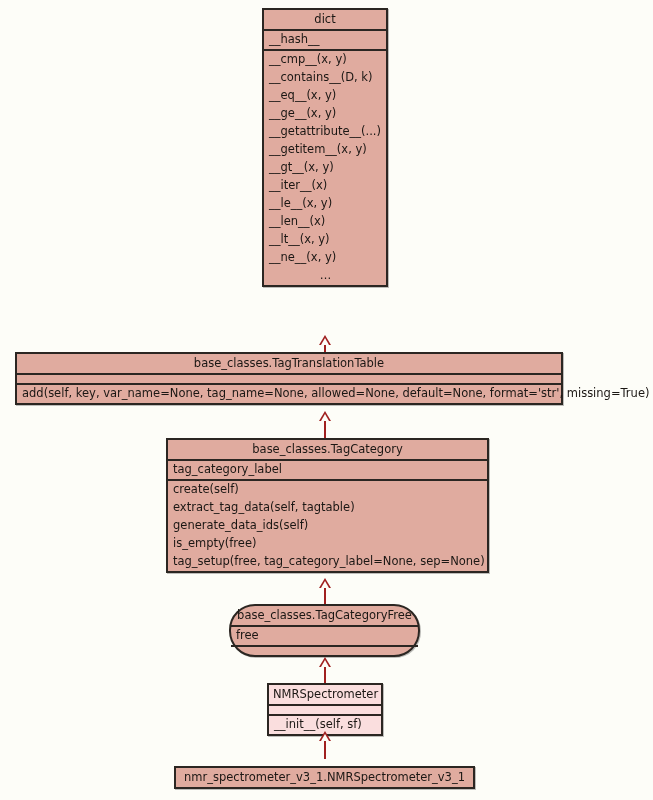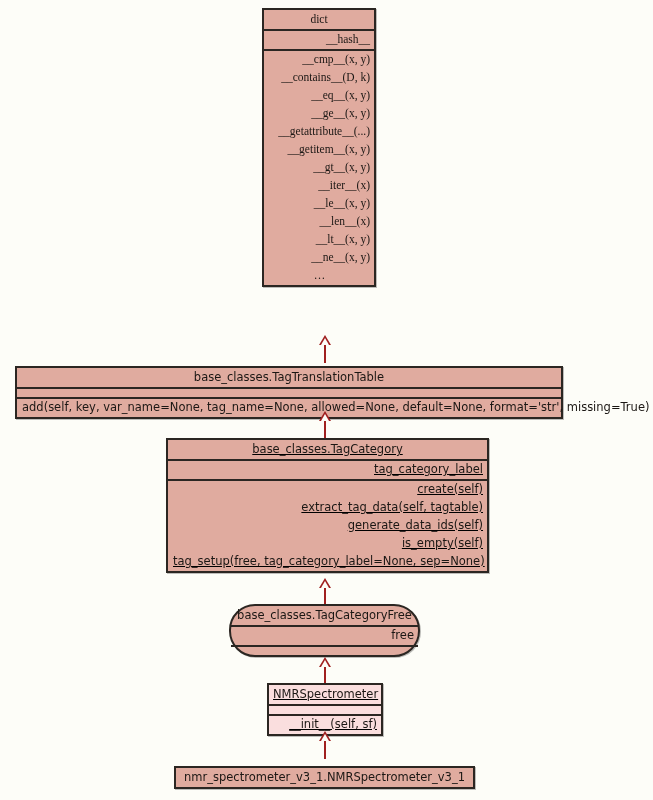--- a/index.html
+++ b/index.html
@@ -47,21 +47,21 @@
     padding: 2px 4px 3px 4px;
     line-height: 14px;
     white-space: nowrap;
   }
   .attr-row, .op-row {
     font-size: 11.5px;
     color: #1b1714;
     padding: 1px 4px 2px 5px;
     line-height: 15px;
     white-space: nowrap;
-    text-align: right;
+    text-align: left;
   }
   .op-row.center {
     text-align: center;
   }
   .empty-row {
     height: 8px;
   }
 
   
   .gen-line {
@@ -84,21 +84,21 @@
     border-left: 4px solid transparent;
     border-right: 4px solid transparent;
     border-bottom: 7px solid #fdfdf8;
   }
 </style>
 </head>
 <body>
 
 <div id="canvas">
 
-  <div class="uml-box" style="left:262px; top:8px; width:114px;font-family:Liberation Serif, serif;">
+  <div class="uml-box" style="left:262px; top:8px; width:126px;">
     <div class="compartment">
       <div class="class-name">dict</div>
     </div>
     <div class="compartment">
       <div class="attr-row">__hash__</div>
     </div>
     <div class="compartment">
       <div class="op-row">__cmp__(x, y)</div>
       <div class="op-row">__contains__(D, k)</div>
       <div class="op-row">__eq__(x, y)</div>
@@ -112,48 +112,48 @@
       <div class="op-row">__lt__(x, y)</div>
       <div class="op-row">__ne__(x, y)</div>
       <div class="op-row center">…</div>
     </div>
   </div>
 
   <div class="gen-line" style="left:324px; top:345px; height:18px;"></div>
   <div class="gen-arrow" style="left:319px; top:335px;"></div>
   <div class="gen-arrow-inner" style="left:321px; top:338px;"></div>
 
-  <div class="uml-box" style="left:15px; top:366px; width:548px;">
+  <div class="uml-box" style="left:15px; top:352px; width:548px;">
     <div class="compartment">
       <div class="class-name">base_classes.TagTranslationTable</div>
     </div>
     <div class="compartment">
       <div class="empty-row"></div>
     </div>
     <div class="compartment">
       <div class="op-row">add(self, key, var_name=None, tag_name=None, allowed=None, default=None, format='str', missing=True)</div>
     </div>
   </div>
 
   <div class="gen-line" style="left:324px; top:421px; height:18px;"></div>
   <div class="gen-arrow" style="left:319px; top:411px;"></div>
   <div class="gen-arrow-inner" style="left:321px; top:414px;"></div>
 
-  <div class="uml-box" style="left:166px; top:438px; width:323px;text-decoration:underline;">
+  <div class="uml-box" style="left:166px; top:438px; width:323px;">
     <div class="compartment">
       <div class="class-name">base_classes.TagCategory</div>
     </div>
     <div class="compartment">
       <div class="attr-row">tag_category_label</div>
     </div>
     <div class="compartment">
       <div class="op-row">create(self)</div>
       <div class="op-row">extract_tag_data(self, tagtable)</div>
       <div class="op-row">generate_data_ids(self)</div>
-      <div class="op-row">is_empty(self)</div>
+      <div class="op-row">is_empty(free)</div>
       <div class="op-row">tag_setup(free, tag_category_label=None, sep=None)</div>
     </div>
   </div>
 
   <div class="gen-line" style="left:324px; top:588px; height:16px;"></div>
   <div class="gen-arrow" style="left:319px; top:578px;"></div>
   <div class="gen-arrow-inner" style="left:321px; top:581px;"></div>
 
   <div class="uml-box" style="left:229px; top:604px; width:191px;border-radius:26px;">
     <div class="compartment">
@@ -164,21 +164,21 @@
     </div>
     <div class="compartment">
       <div class="empty-row"></div>
     </div>
   </div>
 
   <div class="gen-line" style="left:324px; top:667px; height:16px;"></div>
   <div class="gen-arrow" style="left:319px; top:657px;"></div>
   <div class="gen-arrow-inner" style="left:321px; top:660px;"></div>
 
-  <div class="uml-box light" style="left:267px; top:683px; width:116px;text-decoration:underline;">
+  <div class="uml-box light" style="left:267px; top:683px; width:116px;">
     <div class="compartment">
       <div class="class-name">NMRSpectrometer</div>
     </div>
     <div class="compartment">
       <div class="empty-row"></div>
     </div>
     <div class="compartment">
       <div class="op-row">__init__(self, sf)</div>
     </div>
   </div>

